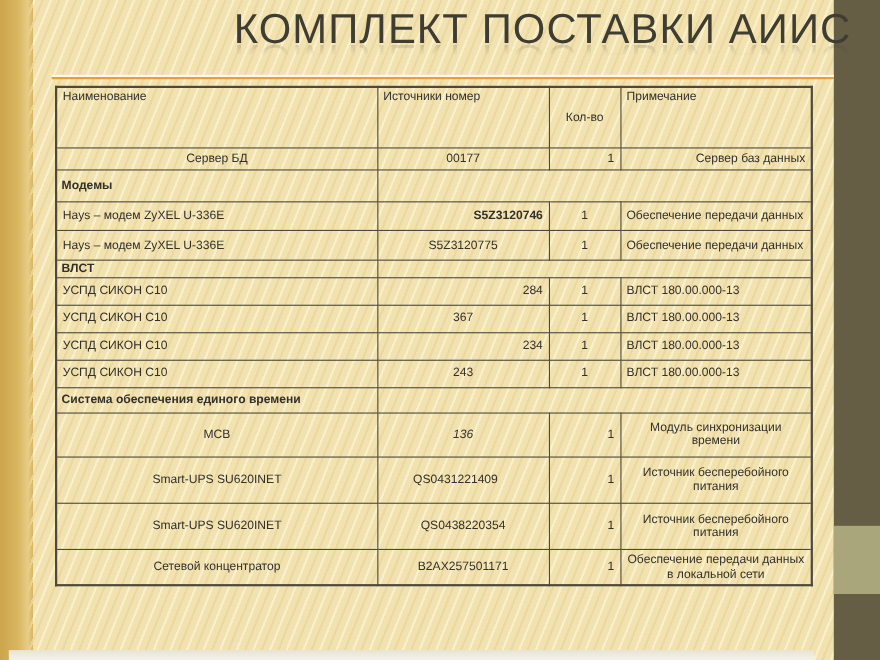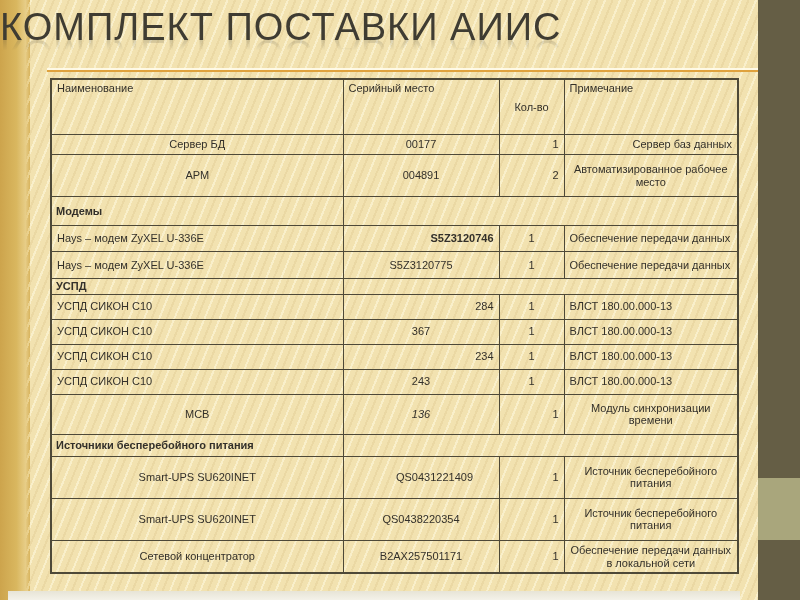--- a/index.html
+++ b/index.html
@@ -32,21 +32,21 @@
     position:absolute;left:0;top:478px;width:42px;height:62px;
     background:var(--right_band_sage,#a9a67c);
   }
   .bottom-band{
     position:absolute;left:8px;top:591px;width:732px;height:9px;
     background:linear-gradient(180deg,#e7e4d6,#f4f2e9);
   }
 
   
   .title-wrap{
-    position:absolute;left:0;top:6px;width:758px;text-align:left;
+    position:absolute;left:16px;top:6px;width:758px;text-align:right;
   }
   .slide-title{
     display:inline-block;margin:0;
     font-size:38px;font-weight:500;letter-spacing:1px;
     color:var(--title_color,#3f3c32);
     -webkit-box-reflect: below -18px linear-gradient(to bottom, rgba(0,0,0,0) 55%, rgba(0,0,0,.35) 100%);
   }
   .title-rule{
     position:absolute;left:47px;top:70px;width:711px;height:2px;
     background:var(--rule_orange,#dfa23e);
@@ -95,56 +95,50 @@
       <table class="supply">
         <colgroup>
           <col class="c1">
             <col class="c2">
             <col class="c3">
             <col class="c4">
         </colgroup>
         <thead>
           <tr>
             <th>Наименование</th>
-            <th>Серийный место</th>
+            <th>Источники номер</th>
             <th class="qty-head">Кол-во</th>
             <th>Примечание</th>
           </tr>
         </thead>
         <tbody>
             <tr style="height: 20px;">
               <td class="c-name" style="text-align: center;">Сервер БД</td>
               <td class="c-serial" style="text-align: center;">00177</td>
               <td class="c-qty" style="text-align: right;">1</td>
               <td class="c-note" style="text-align: right;">Сервер баз данных</td>
-            </tr>
-            <tr style="height: 42px;">
-              <td class="c-name" style="text-align: center;">АРМ</td>
-              <td class="c-serial" style="text-align: center;">004891</td>
-              <td class="c-qty" style="text-align: right;">2</td>
-              <td class="c-note" style="text-align: center;">Автоматизированное рабочее место</td>
             </tr>
             <tr class="section-row" style="height: 29px;">
               <td>Модемы</td>
               <td colspan="3"></td>
             </tr>
             <tr style="height: 26px;">
               <td class="c-name" style="text-align: left;">Hays – модем ZyXEL U-336E</td>
               <td class="c-serial" style="text-align: right; font-weight: bold;">S5Z3120746</td>
               <td class="c-qty" style="text-align: center;">1</td>
               <td class="c-note" style="text-align: left;">Обеспечение передачи данных</td>
             </tr>
             <tr style="height: 27px;">
               <td class="c-name" style="text-align: left;">Hays – модем ZyXEL U-336E</td>
               <td class="c-serial" style="text-align: center;">S5Z3120775</td>
               <td class="c-qty" style="text-align: center;">1</td>
               <td class="c-note" style="text-align: left;">Обеспечение передачи данных</td>
             </tr>
             <tr class="section-row" style="height: 14px;">
-              <td>УСПД</td>
+              <td>ВЛСТ</td>
               <td colspan="3"></td>
             </tr>
             <tr style="height: 25px;">
               <td class="c-name" style="text-align: left;">УСПД СИКОН С10</td>
               <td class="c-serial" style="text-align: right;">284</td>
               <td class="c-qty" style="text-align: center;">1</td>
               <td class="c-note" style="text-align: left;">ВЛСТ 180.00.000-13</td>
             </tr>
             <tr style="height: 25px;">
               <td class="c-name" style="text-align: left;">УСПД СИКОН С10</td>
@@ -157,33 +151,33 @@
               <td class="c-serial" style="text-align: right;">234</td>
               <td class="c-qty" style="text-align: center;">1</td>
               <td class="c-note" style="text-align: left;">ВЛСТ 180.00.000-13</td>
             </tr>
             <tr style="height: 25px;">
               <td class="c-name" style="text-align: left;">УСПД СИКОН С10</td>
               <td class="c-serial" style="text-align: center;">243</td>
               <td class="c-qty" style="text-align: center;">1</td>
               <td class="c-note" style="text-align: left;">ВЛСТ 180.00.000-13</td>
             </tr>
+            <tr class="section-row" style="height: 23px;">
+              <td>Система обеспечения единого времени</td>
+              <td colspan="3"></td>
+            </tr>
             <tr style="height: 40px; margin-top: 16px;">
               <td class="c-name" style="text-align: center;">МСВ</td>
               <td class="c-serial" style="text-align: center; font-style: italic;">136</td>
               <td class="c-qty" style="text-align: right;">1</td>
               <td class="c-note" style="text-align: center;">Модуль синхронизации времени</td>
             </tr>
-            <tr class="section-row" style="height: 22px;">
-              <td>Источники бесперебойного питания</td>
-              <td colspan="3"></td>
-            </tr>
             <tr style="height: 42px;">
               <td class="c-name" style="text-align: center;">Smart-UPS SU620INET</td>
-              <td class="c-serial" style="text-align: center; padding-left: 32px;">QS0431221409</td>
+              <td class="c-serial" style=" padding-left: 32px;">QS0431221409</td>
               <td class="c-qty" style="text-align: right;">1</td>
               <td class="c-note" style="text-align: center;">Источник бесперебойного питания</td>
             </tr>
             <tr style="height: 42px;">
               <td class="c-name" style="text-align: center;">Smart-UPS SU620INET</td>
               <td class="c-serial" style="text-align: center;">QS0438220354</td>
               <td class="c-qty" style="text-align: right;">1</td>
               <td class="c-note" style="text-align: center;">Источник бесперебойного питания</td>
             </tr>
             <tr style="height: 33px;">

